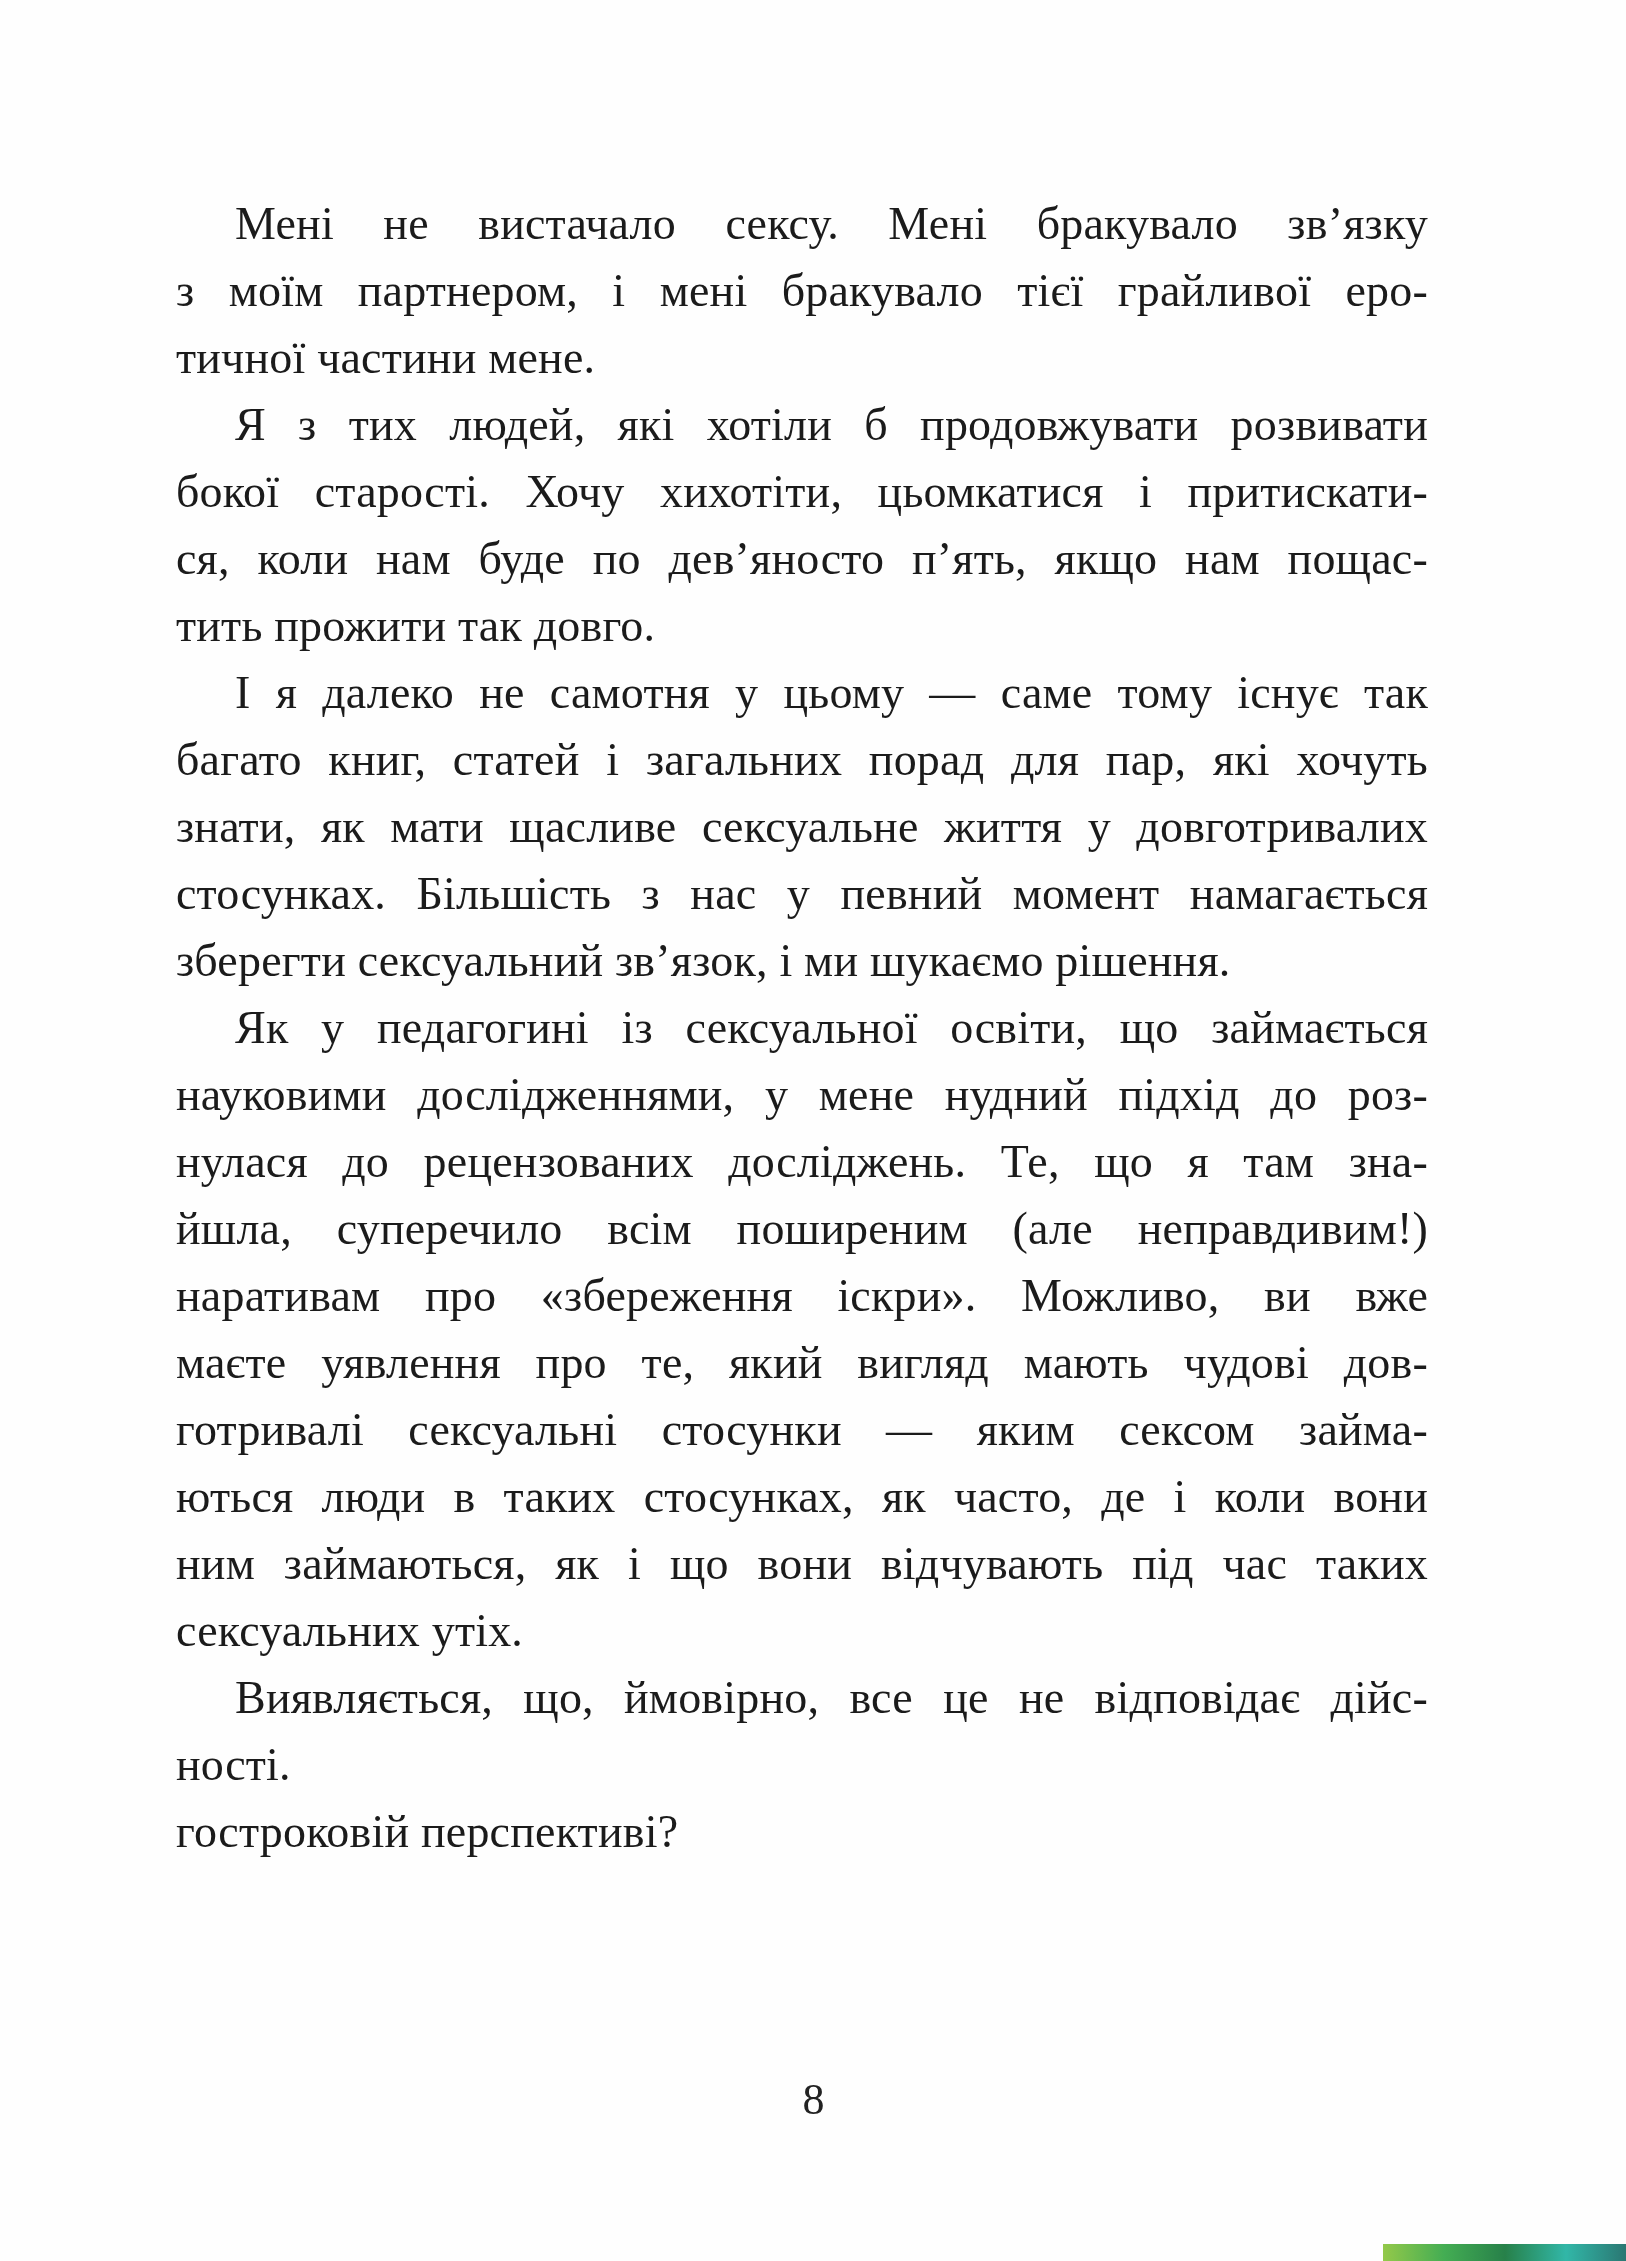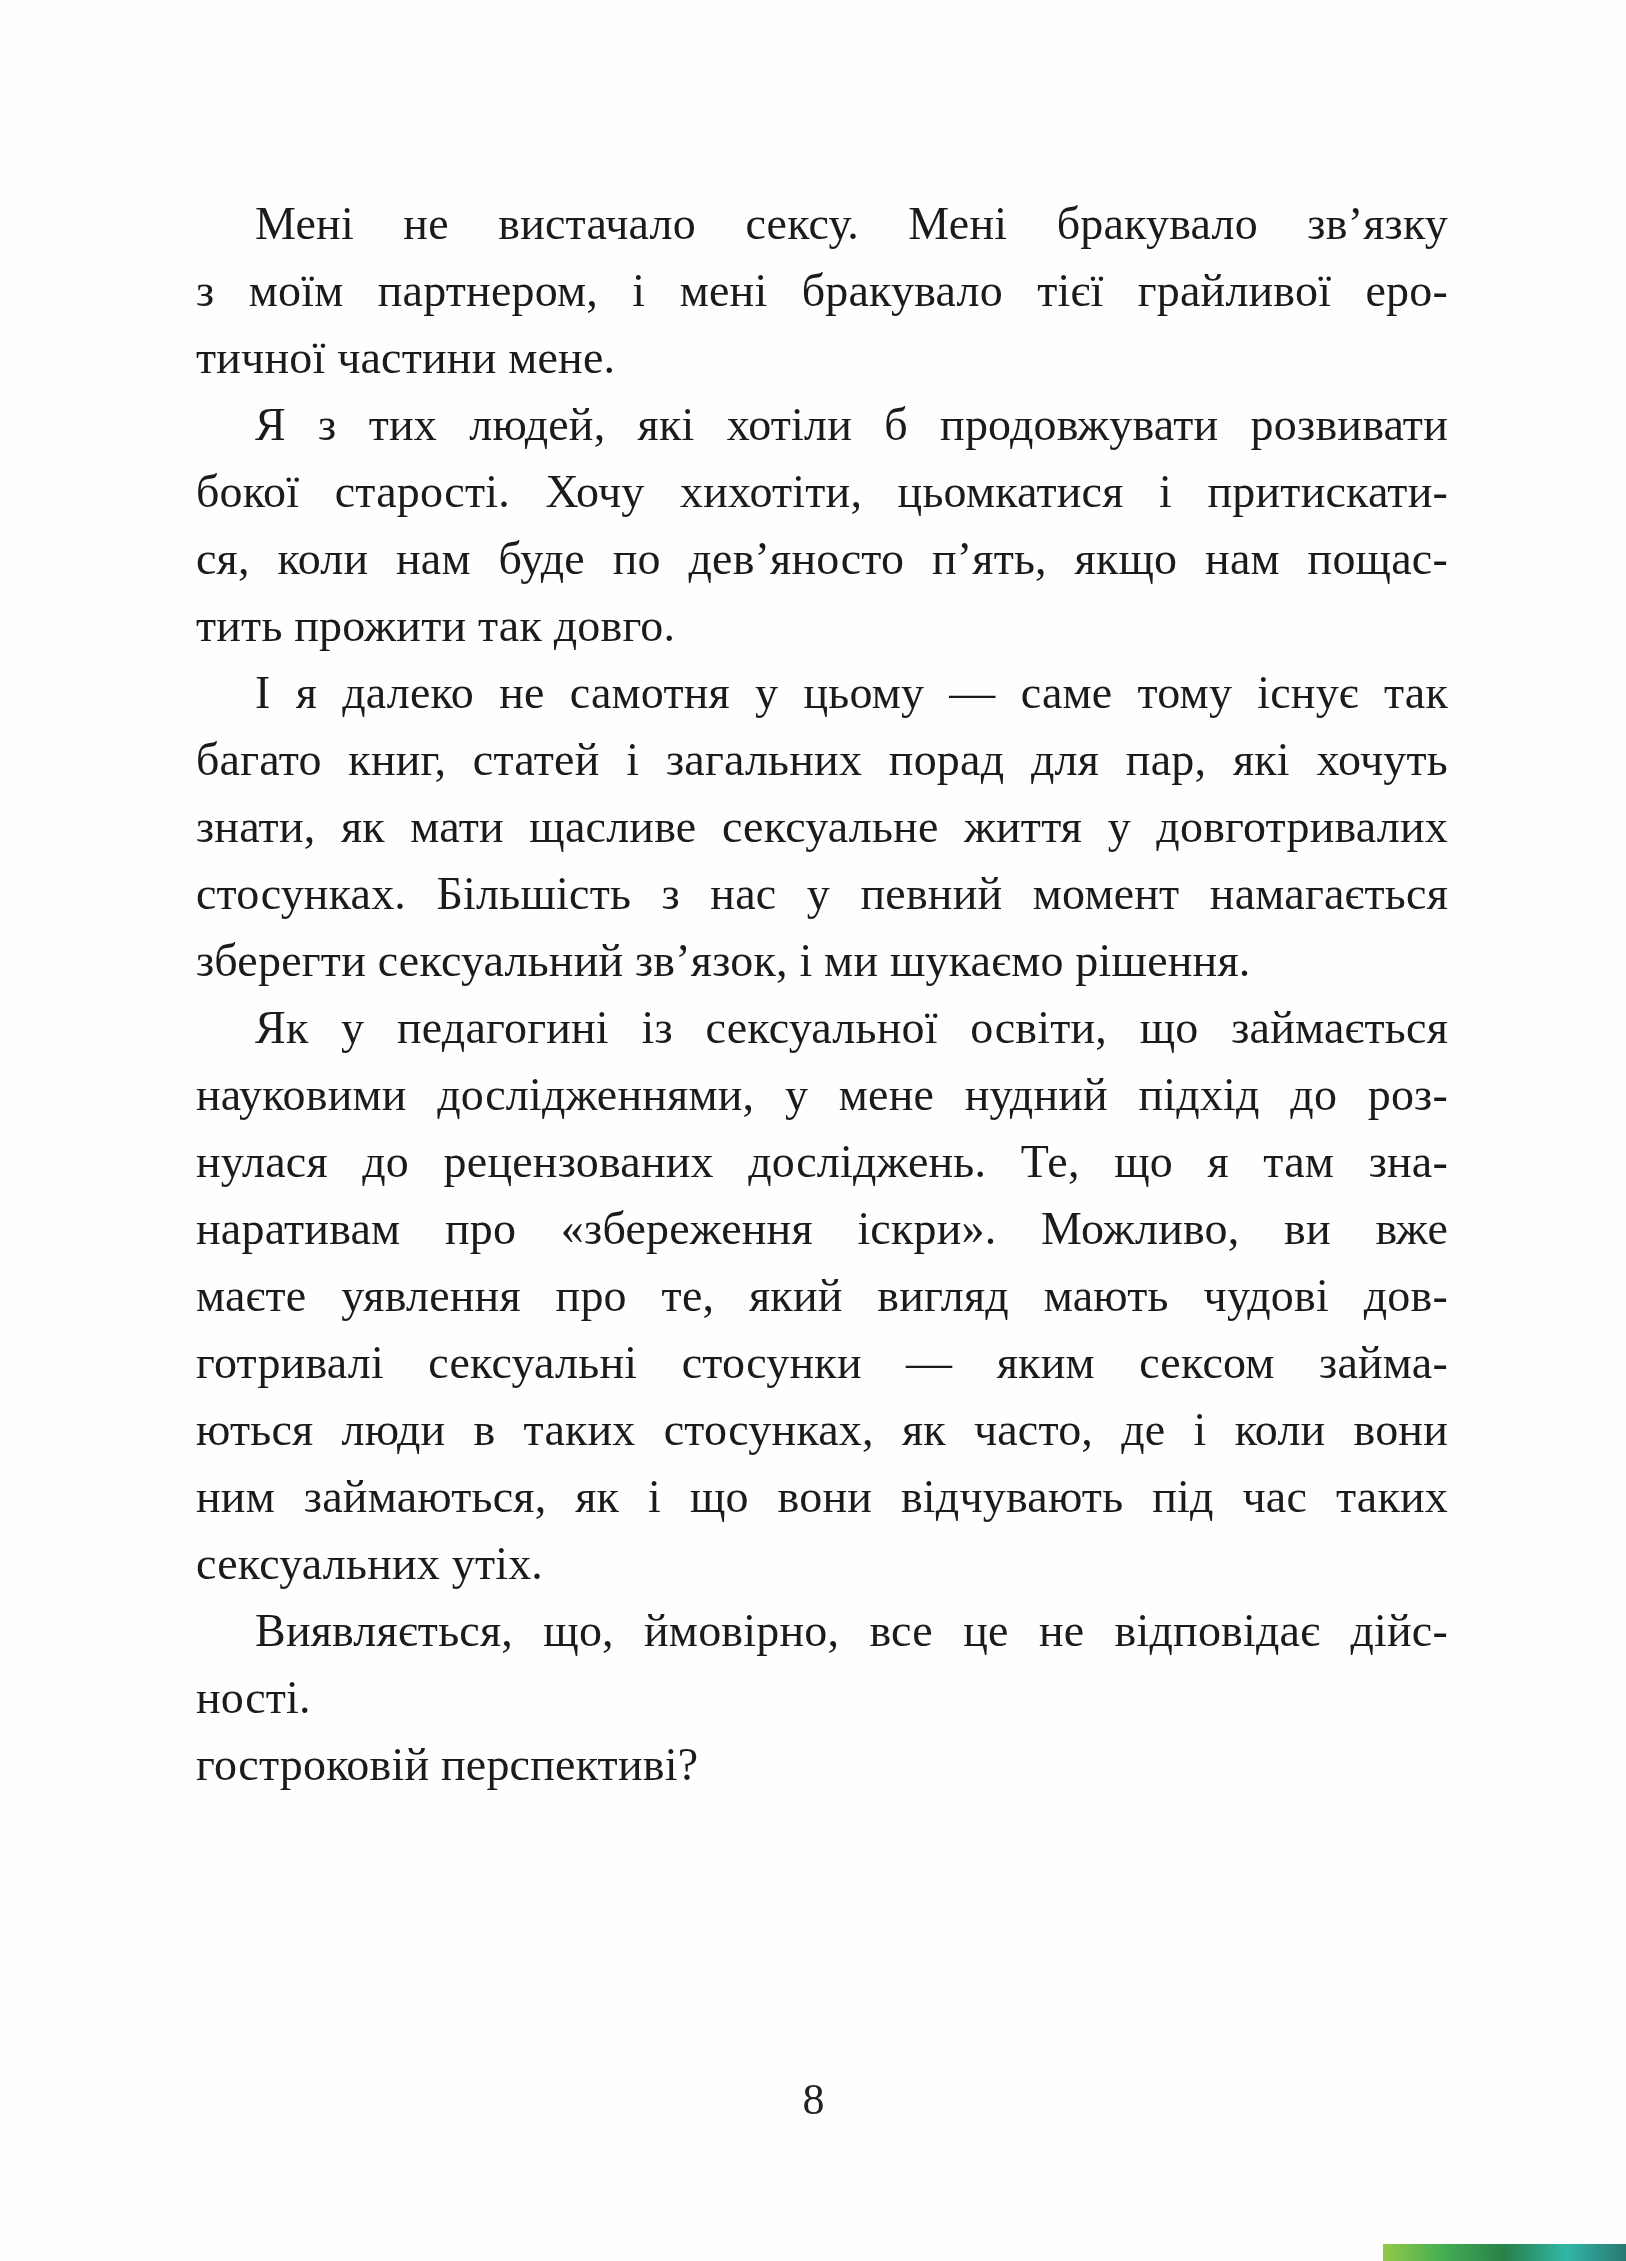--- a/index.html
+++ b/index.html
@@ -11,21 +11,21 @@
     position: relative;
     width: 1627px;
     height: 2261px;
     background: #fefefe;
     overflow: hidden;
     font-family: "Liberation Serif", serif;
     color: #1b1b1b;
   }
   .text-block {
     position: absolute;
-    left: 196px;
+    left: 176px;
     top: 190px;
     width: 1252px;
     font-size: 46px;
     line-height: 67px;
     letter-spacing: 0.2px;
   }
   .para { margin: 0; }
   .para .line {
     text-align: justify;
     text-align-last: justify;
@@ -74,20 +74,21 @@
         <div class="line first">І я далеко не самотня у цьому — саме тому існує так</div>
         <div class="line">багато книг, статей і загальних порад для пар, які хочуть</div>
         <div class="line">знати, як мати щасливе сексуальне життя у довготривалих</div>
         <div class="line">стосунках. Більшість з нас у певний момент намагається</div>
         <div class="line last">зберегти сексуальний зв’язок, і ми шукаємо рішення.</div>
       </div>
       <div class="para">
         <div class="line first">Як у педагогині із сексуальної освіти, що займається</div>
         <div class="line">науковими дослідженнями, у мене нудний підхід до роз-</div>
         <div class="line">нулася до рецензованих досліджень. Те, що я там зна-</div>
+        <div class="line">йшла, суперечило всім поширеним (але неправдивим!)</div>
         <div class="line">наративам про «збереження іскри». Можливо, ви вже</div>
         <div class="line">маєте уявлення про те, який вигляд мають чудові дов-</div>
         <div class="line">готривалі сексуальні стосунки — яким сексом займа-</div>
         <div class="line">ються люди в таких стосунках, як часто, де і коли вони</div>
         <div class="line">ним займаються, як і що вони відчувають під час таких</div>
         <div class="line last">сексуальних утіх.</div>
       </div>
       <div class="para">
         <div class="line first">Виявляється, що, ймовірно, все це не відповідає дійс-</div>
         <div class="line last">ності.</div>

